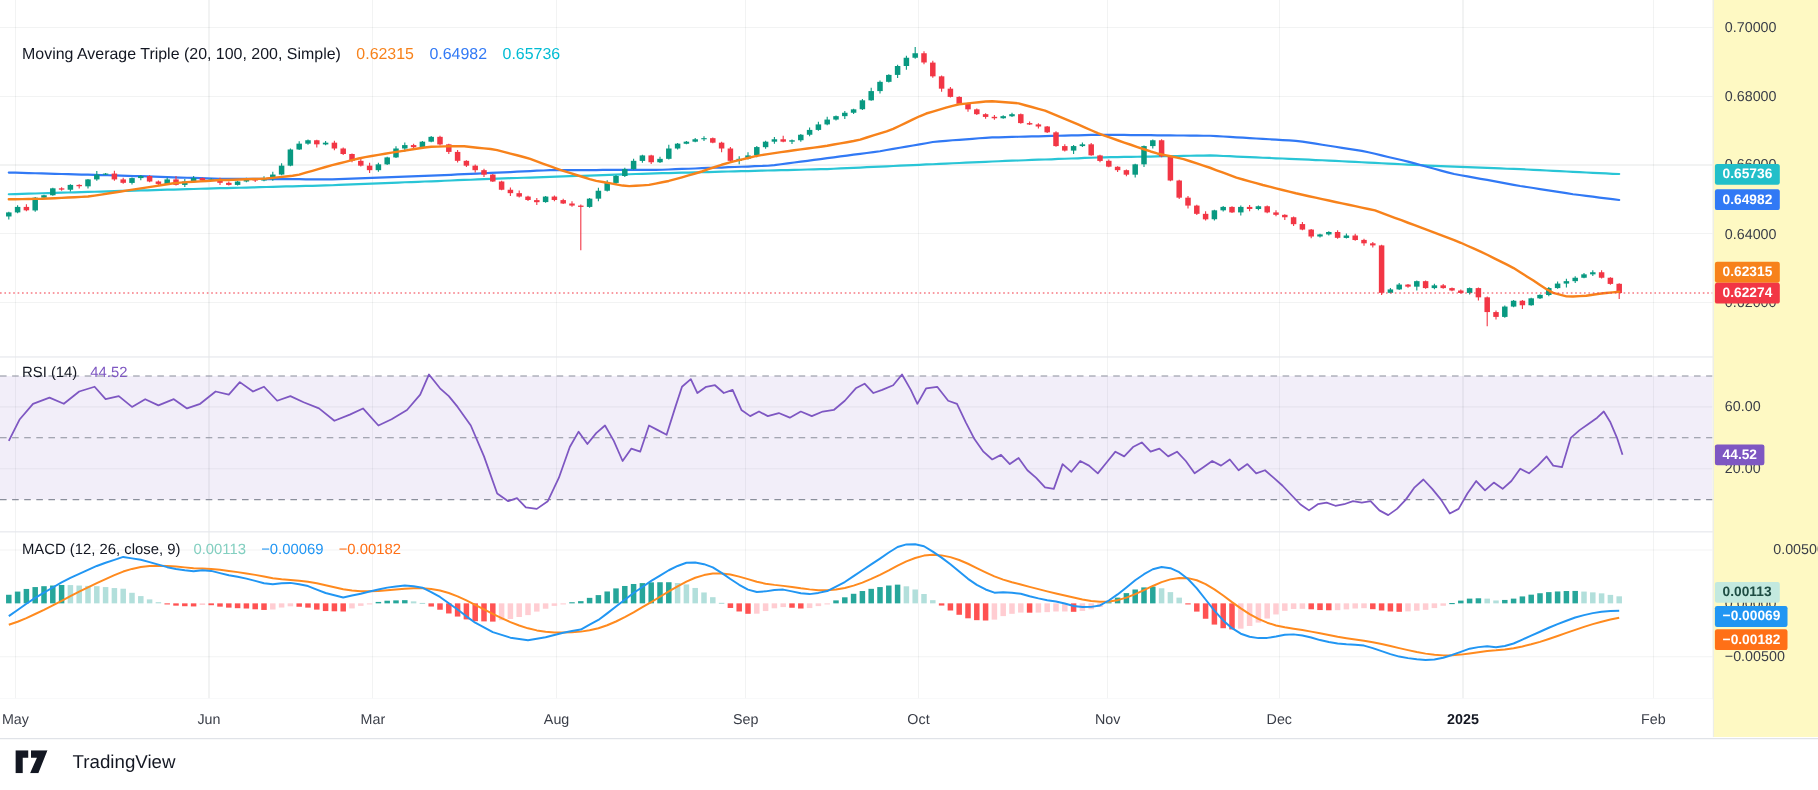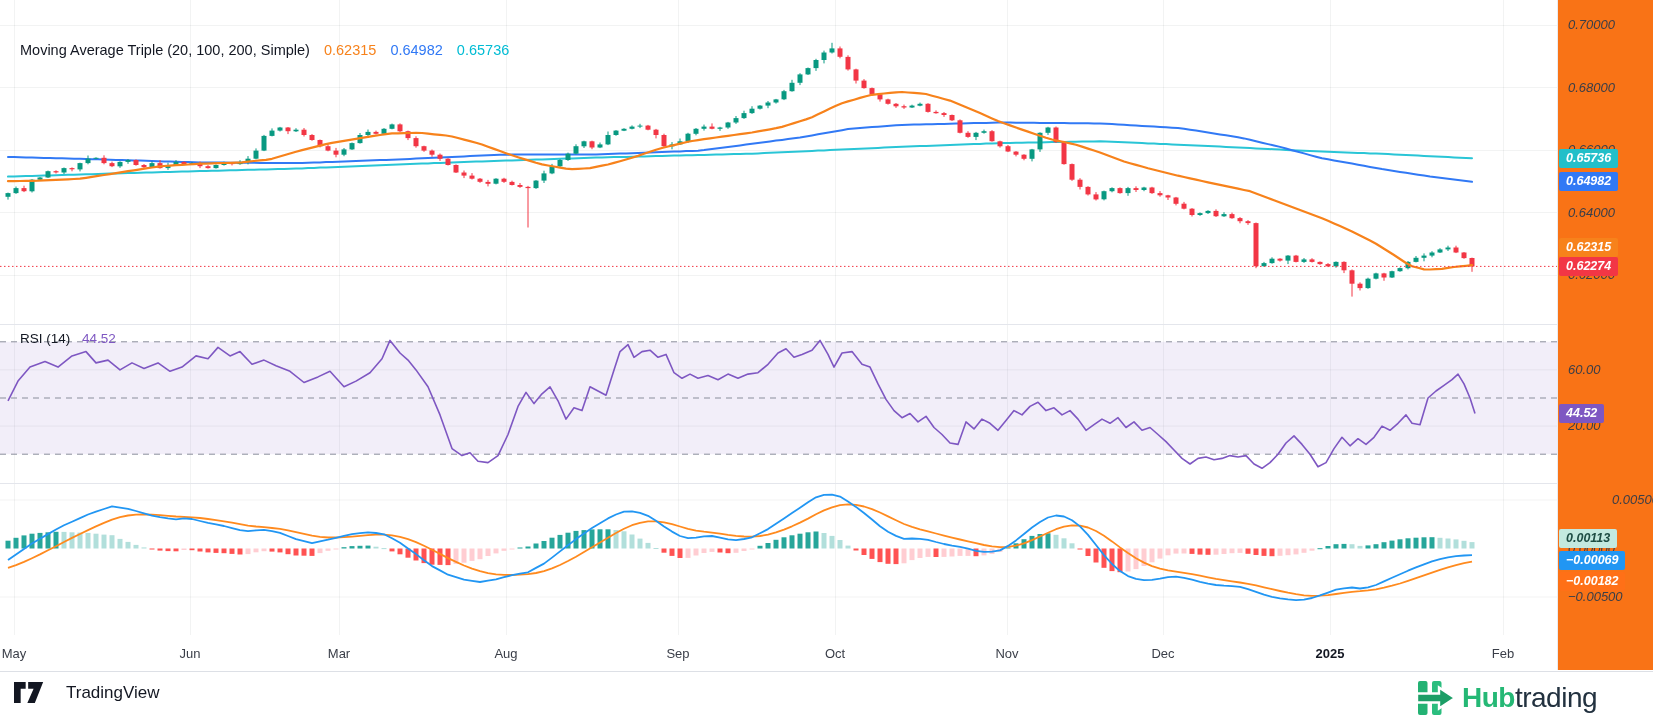--- a/index.html
+++ b/index.html
@@ -24,21 +24,21 @@
   .rsiVal{ color:#7E57C2; }
   .macdHist{ color:#83CFC0; margin-left:10px; }
   .macdMain{ color:#2196F3; margin-left:10px; }
   .macdSig{ color:#FF7017; margin-left:10px; }
 
   
   .pdiv{ position:absolute; left:0; width:1653px; height:1px; background:#E4E6EC; }
 
   
   .raxis{ position:absolute; left:1557px; top:0; width:96px; height:670px;
-          border-left:1px solid #E9EBF0; background:#f97316;font-style:italic; }
+          border-left:1px solid #E9EBF0; background:#fef9c3; }
   .tick{ position:absolute; left:10px; font-size:13px; color:#3A3E48; height:16px; line-height:16px; }
   .badge{ position:absolute; left:1px; height:19px; line-height:19px; padding:0 7px;
           border-radius:2px; font-size:12.5px; font-weight:600; color:#fff; z-index:3; }
 
   
   .taxis{ position:absolute; left:0; top:635px; width:1557px; height:35px; background:#fff; }
   .mlabel{ position:absolute; top:11px; font-size:13px; color:#3A3E48; transform:translateX(-50%); }
   .mlabel.bold{ font-weight:700; color:#131722; }
 
   
@@ -649,20 +649,26 @@
     <span class="ma20">0.62315</span>
     <span class="ma100">0.64982</span>
     <span class="ma200">0.65736</span>
   </div>
 
   <div class="paneLabel" style="left:20px;top:331px">
     <span>RSI (14)</span>
     <span class="val rsiVal">44.52</span>
   </div>
 
+  <div class="paneLabel" style="left:20px;top:492px">
+    <span>MACD (12, 26, close, 9)</span>
+    <span class="val macdHist">0.00113</span>
+    <span class="macdMain">−0.00069</span>
+    <span class="macdSig">−0.00182</span>
+  </div>
 
   <div class="raxis" id="raxis">
       <div class="tick" style="top: 17px;">0.70000</div>
       <div class="tick" style="top: 79.5px;">0.68000</div>
       <div class="tick" style="top: 142px;">0.66000</div>
       <div class="tick" style="top: 204.5px;">0.64000</div>
       <div class="tick" style="top: 267px;">0.62000</div>
       <div class="tick" style="top: 361.9px;">60.00</div>
       <div class="tick" style="top: 418.1px;">20.00</div>
       <div class="tick" style="top: 492px; margin-left: 44px;">0.00500</div>
@@ -694,24 +700,14 @@
   <div class="footline"></div>
 
   <div class="tvlogo">
     <svg width="30" height="21" viewBox="0 0 36 25">
       <path d="M0 0 h14 v8 h-6 v17 h-8 z" fill="#131722"></path>
       <path d="M17 0 h18 l-10 25 h-9 l7.5-17 h-6.5 z" fill="#131722"></path>
     </svg>
     <span class="tvtext">TradingView</span>
   </div>
 
-  <div class="hublogo">
-    <svg width="38" height="36" viewBox="0 0 38 36">
-      <rect x="0" y="1" width="9.5" height="34" rx="2" fill="#23B273"></rect>
-      <rect x="14" y="1" width="9.5" height="34" rx="2" fill="#2BBD7E"></rect>
-      <path d="M-1 13.5 h22 v-6 l16 10.5 -16 10.5 v-6 h-22 z" fill="#1C9E66" stroke="#ffffff" stroke-width="2.4"></path>
-    </svg>
-    <span class="txt">
-      <span class="g">Hub</span><span class="d">trading</span>
-    </span>
-  </div>
 
 </div>
 
 </body></html>

